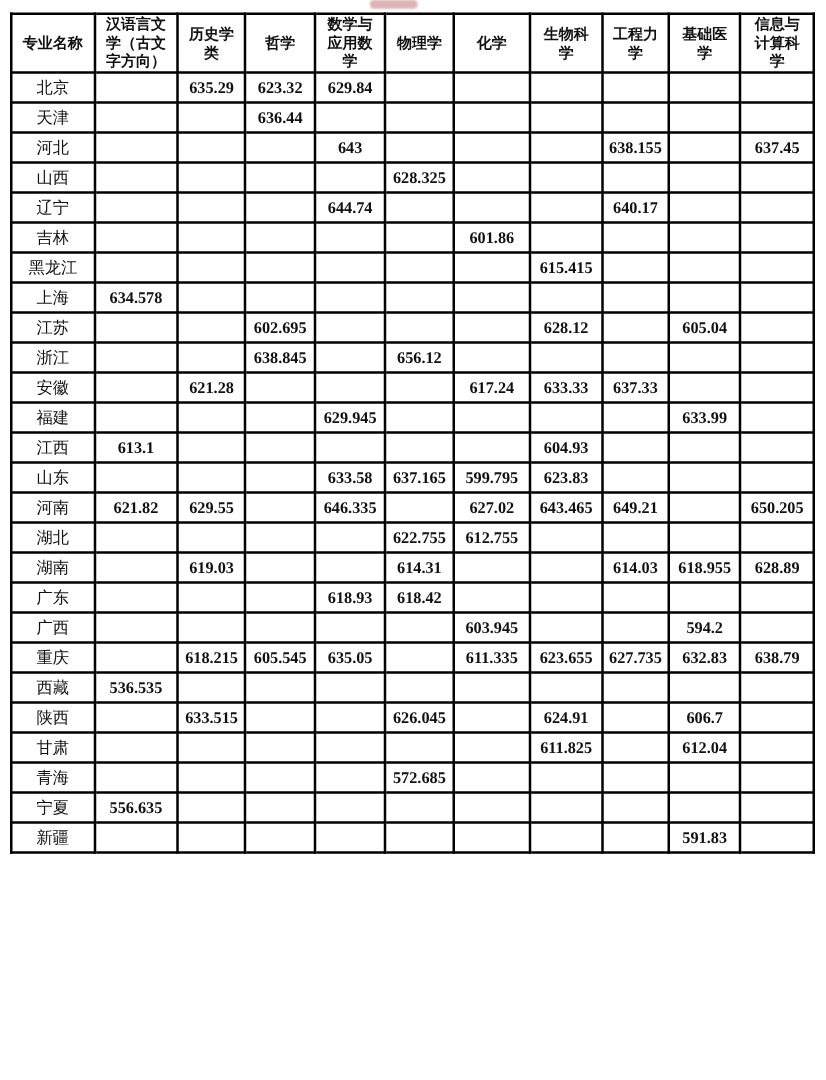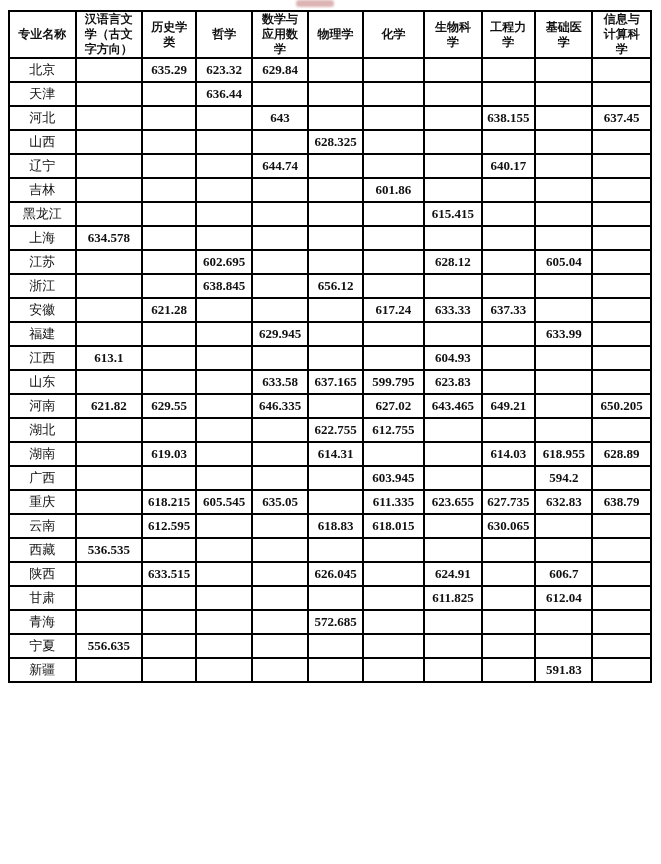--- a/index.html
+++ b/index.html
@@ -328,20 +328,33 @@
           <td class="score"></td>
           <td class="score"></td>
           <td class="score">614.31</td>
           <td class="score"></td>
           <td class="score"></td>
           <td class="score">614.03</td>
           <td class="score">618.955</td>
           <td class="score">628.89</td>
         </tr>
         <tr>
+          <td class="province">广东</td>
+          <td class="score"></td>
+          <td class="score"></td>
+          <td class="score"></td>
+          <td class="score">618.93</td>
+          <td class="score">618.42</td>
+          <td class="score"></td>
+          <td class="score"></td>
+          <td class="score"></td>
+          <td class="score"></td>
+          <td class="score"></td>
+        </tr>
+        <tr>
           <td class="province">广西</td>
           <td class="score"></td>
           <td class="score"></td>
           <td class="score"></td>
           <td class="score"></td>
           <td class="score"></td>
           <td class="score">603.945</td>
           <td class="score"></td>
           <td class="score"></td>
           <td class="score">594.2</td>
@@ -354,33 +367,20 @@
           <td class="score">605.545</td>
           <td class="score">635.05</td>
           <td class="score"></td>
           <td class="score">611.335</td>
           <td class="score">623.655</td>
           <td class="score">627.735</td>
           <td class="score">632.83</td>
           <td class="score">638.79</td>
         </tr>
         <tr>
-          <td class="province">云南</td>
-          <td class="score"></td>
-          <td class="score">612.595</td>
-          <td class="score"></td>
-          <td class="score"></td>
-          <td class="score">618.83</td>
-          <td class="score">618.015</td>
-          <td class="score"></td>
-          <td class="score">630.065</td>
-          <td class="score"></td>
-          <td class="score"></td>
-        </tr>
-        <tr>
           <td class="province">西藏</td>
           <td class="score">536.535</td>
           <td class="score"></td>
           <td class="score"></td>
           <td class="score"></td>
           <td class="score"></td>
           <td class="score"></td>
           <td class="score"></td>
           <td class="score"></td>
           <td class="score"></td>

